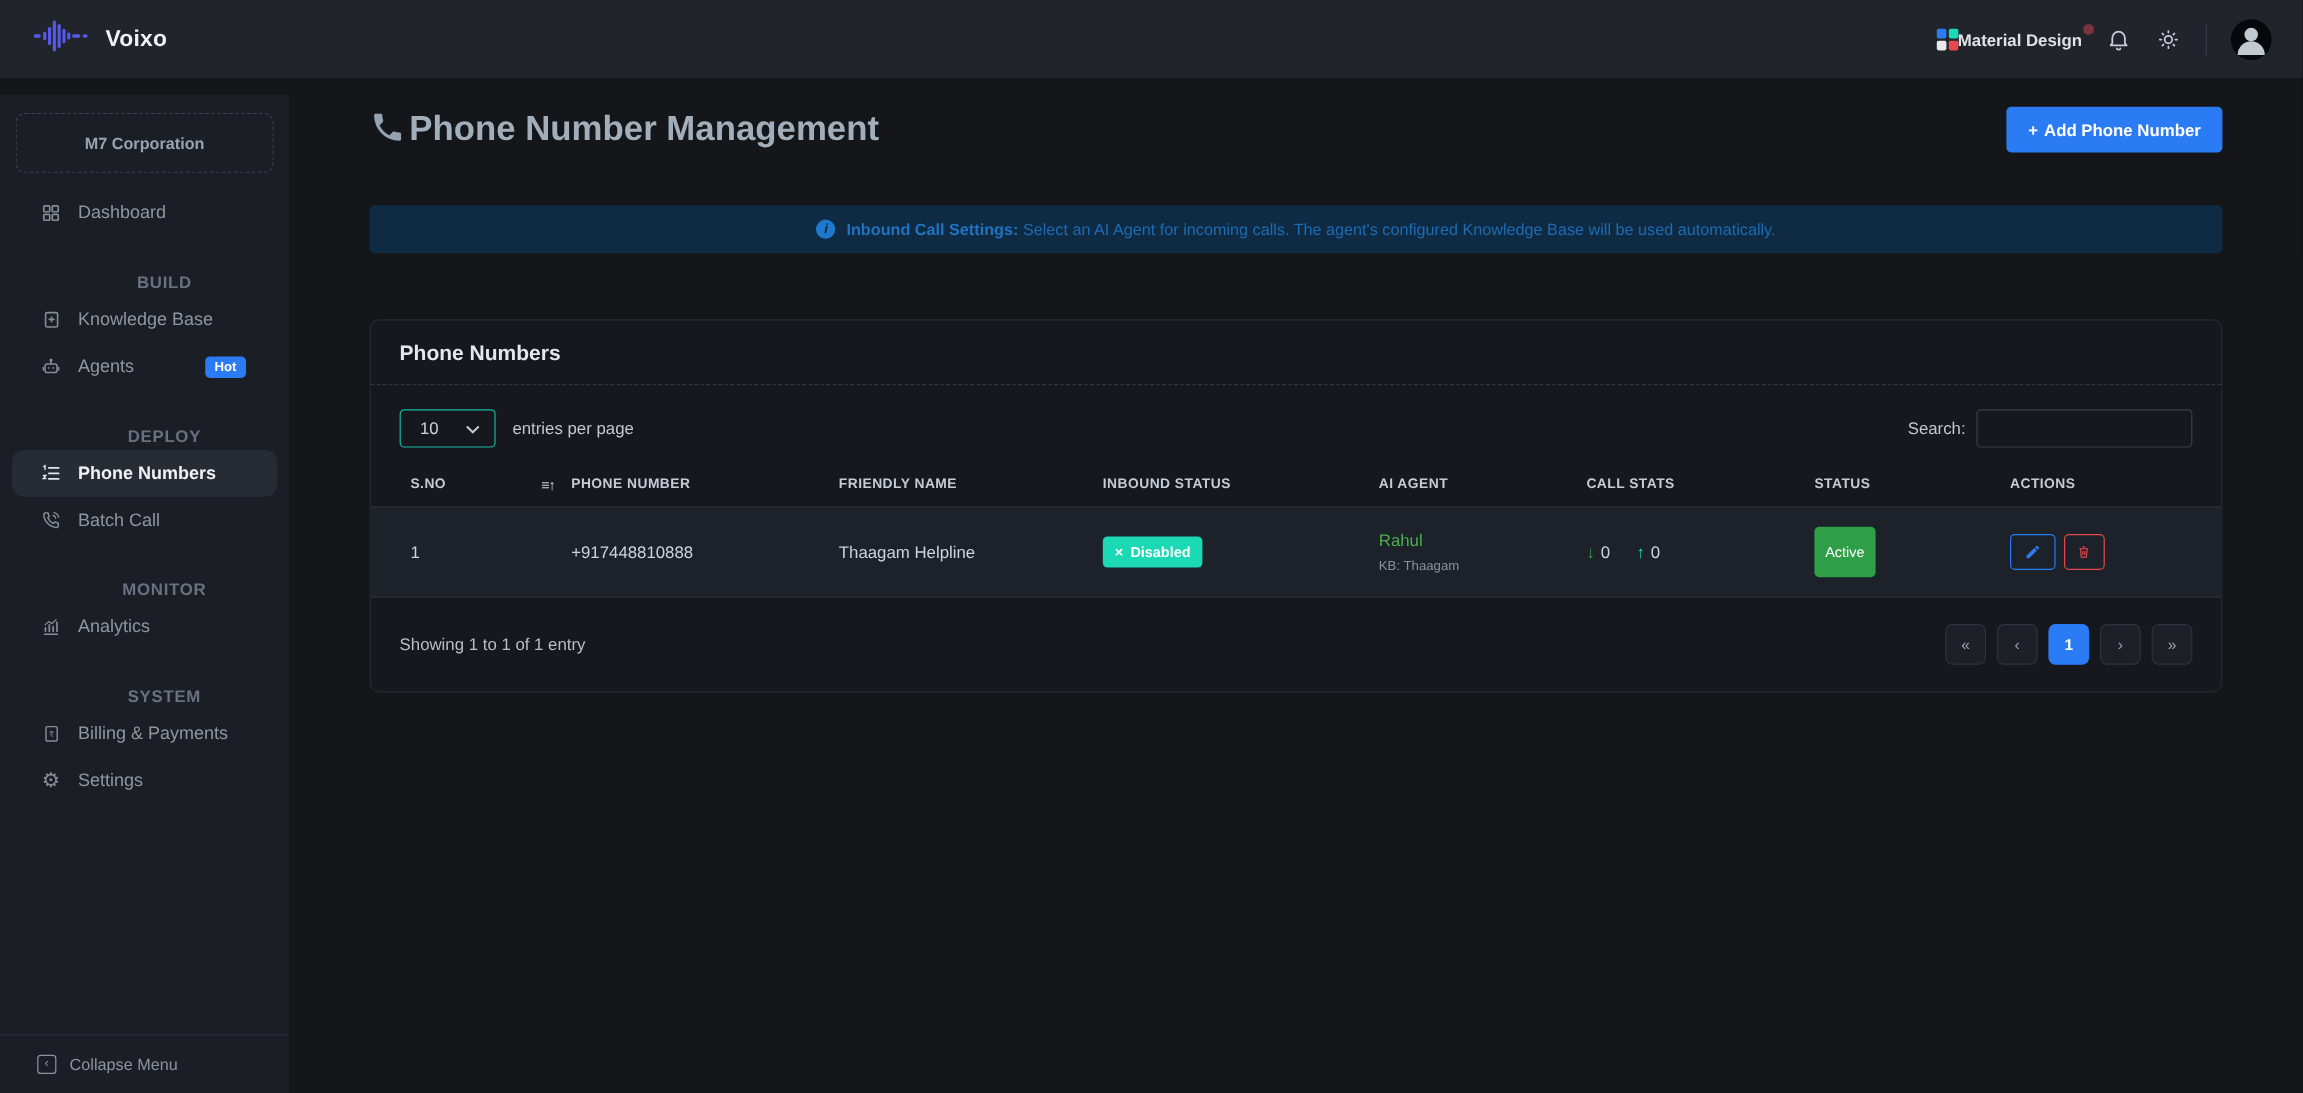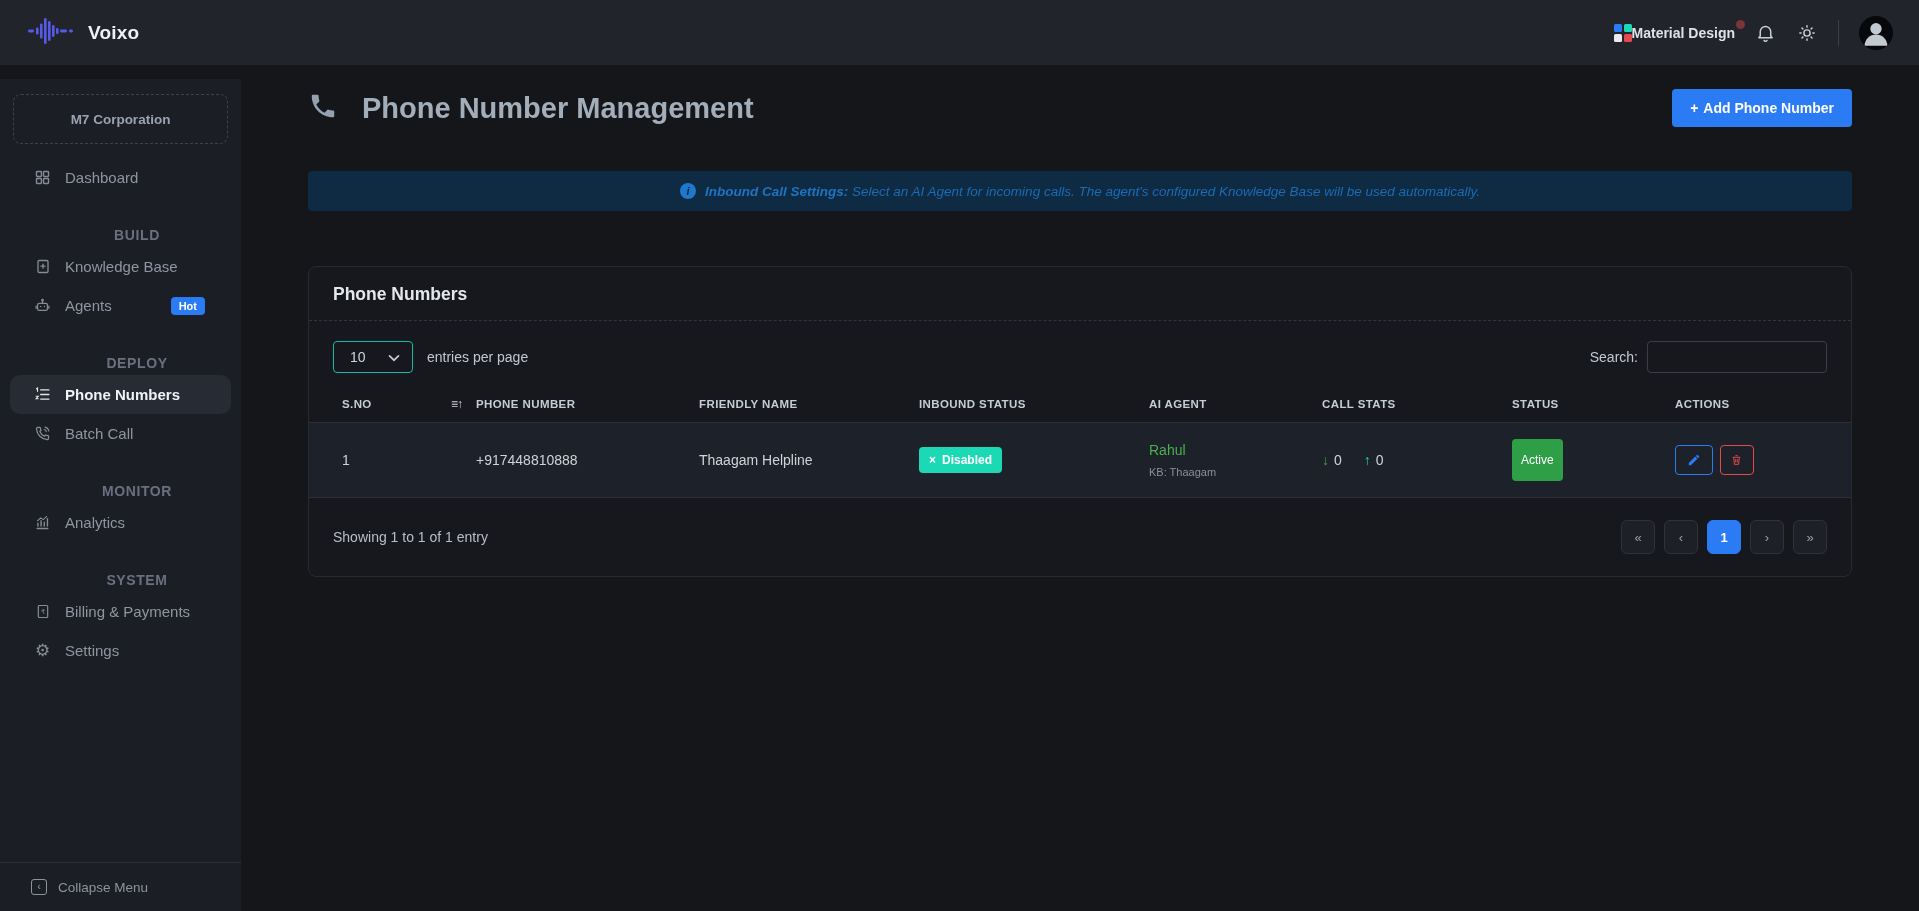--- a/index.html
+++ b/index.html
@@ -45,31 +45,31 @@
                font-weight:bold; padding:3px 8px; border-radius:4px; }
   .collapse-row { margin-top:auto; border-top:1px solid #2b2f38; height:49px; display:flex;
                   align-items:center; gap:11px; padding-left:31px; color:#8d939e; font-size:13.5px; cursor:pointer; }
   .collapse-box { width:16px; height:16px; border:1.5px solid #8d939e; border-radius:3px;
                   display:flex; align-items:center; justify-content:center; font-size:11px; line-height:1; padding-bottom:1px; }
 
   
   .main { position:absolute; top:65px; left:241px; right:0; bottom:0; background:#14161a;
           padding:21px 67px 0 67px; overflow:hidden; }
   .page-head { display:flex; align-items:center; justify-content:space-between; height:44px; }
-  .page-title-wrap { display:flex; align-items:center; gap:24px; }
+  .page-title-wrap { display:flex; align-items:center; gap:3px; }
   .page-title { color:#a3aebb; font-size:29px; font-weight:bold; }
   .add-btn { background:#2b7bf5; border:none; border-radius:4px; color:#fff; font-weight:bold;
              font-size:14px; height:38px; padding:0 18px; display:flex; align-items:center; gap:5px; cursor:pointer;
              font-family:"Liberation Sans", sans-serif; }
 
   .banner { margin-top:41px; height:40px; background:#0f2a43; border-radius:4px;
             display:flex; align-items:center; justify-content:center; gap:9px; }
   .banner .info-icon { width:16px; height:16px; border-radius:50%; background:#1e78cc; color:#0a2338;
                        font-size:11px; font-weight:bold; font-style:italic; display:flex; align-items:center; justify-content:center; }
-  .banner-text { color:#1b6cb4; font-size:13.5px;font-style:italic; }
+  .banner-text { color:#1b6cb4; font-size:13.5px; }
   .banner-text b { color:#1e74c2; }
 
   
   .card { margin-top:55px; background:#16181e; border:1px solid #262a31; border-radius:8px; }
   .card-head { padding:17px 24px 15px; border-bottom:1px dashed #31353e; }
   .card-title { color:#e4e7eb; font-size:17.5px; font-weight:bold; }
   .controls { display:flex; align-items:center; padding:20px 24px 0; }
   .select { width:80px; height:32px; border:1px solid #14b8a6; border-radius:4px; background:transparent;
             display:flex; align-items:center; justify-content:space-between; padding:0 12px 0 16px;
             color:#d0d4da; font-size:14px; cursor:pointer; }

